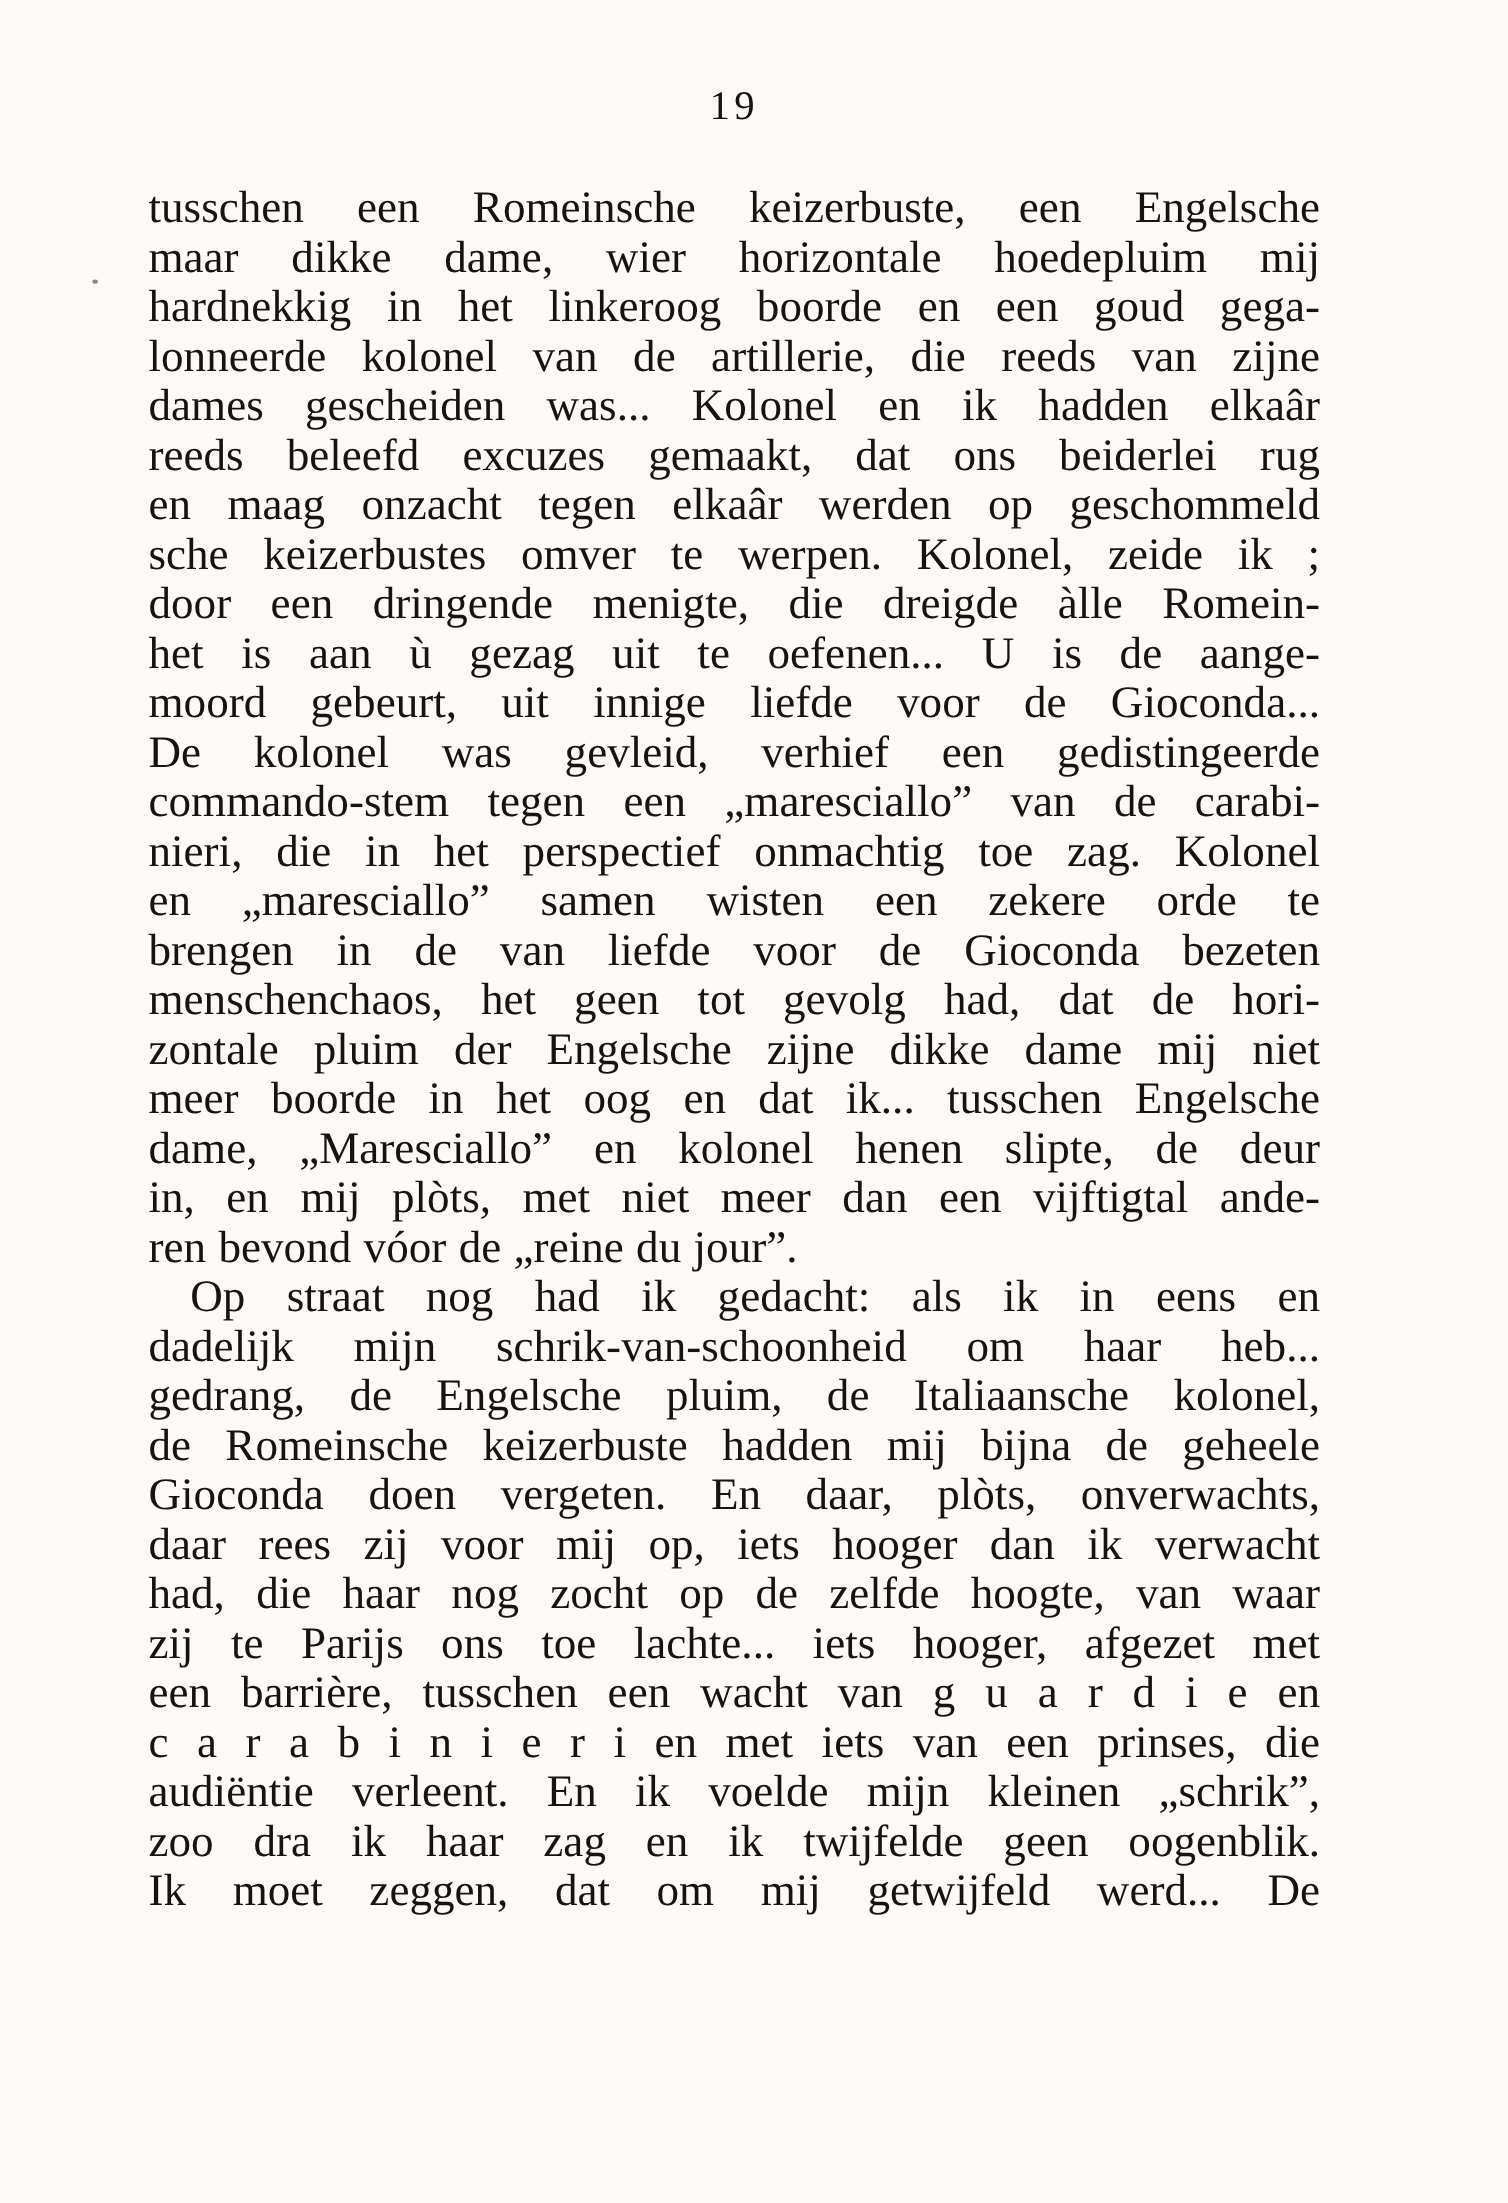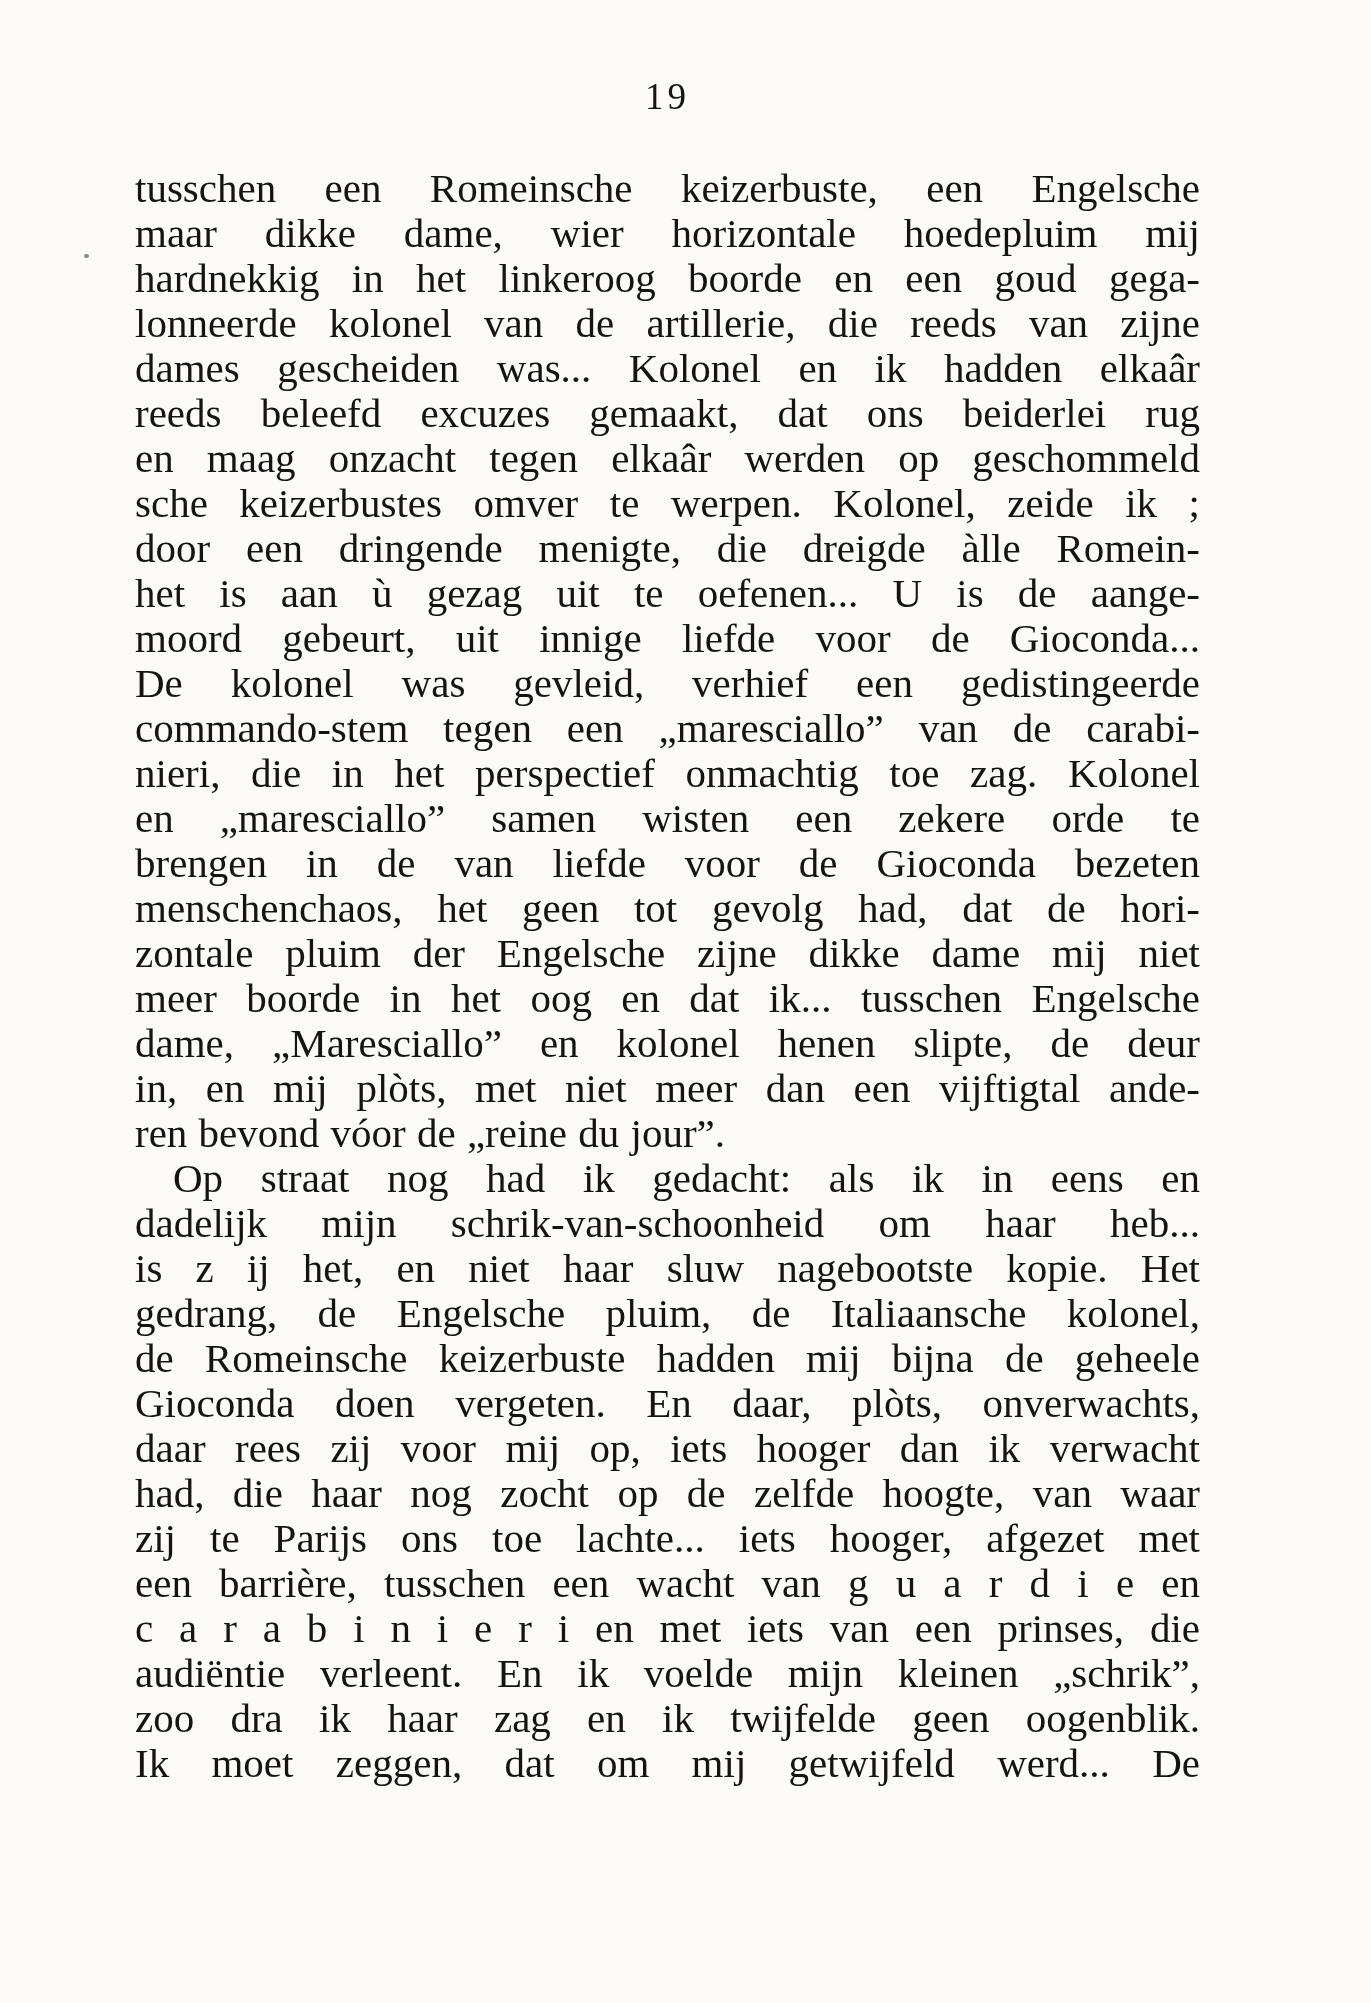--- a/index.html
+++ b/index.html
@@ -87,21 +87,20 @@
         <div class="line">menschenchaos, het geen tot gevolg had, dat de hori-</div>
         <div class="line">zontale pluim der Engelsche zijne dikke dame mij niet</div>
         <div class="line">meer boorde in het oog en dat ik... tusschen Engelsche</div>
         <div class="line">dame, „Maresciallo” en kolonel henen slipte, de deur</div>
         <div class="line">in, en mij plòts, met niet meer dan een vijftigtal ande-</div>
         <div class="line para-end">ren bevond vóor de „reine du jour”.</div>
       </div>
       <div class="paragraph">
         <div class="line indent">Op straat nog had ik gedacht: als ik in eens en</div>
         <div class="line">dadelijk mijn schrik-van-schoonheid om haar heb...</div>
-        <div class="line">is z ij het, en niet haar sluw nagebootste kopie. Het</div>
         <div class="line">gedrang, de Engelsche pluim, de Italiaansche kolonel,</div>
         <div class="line">de Romeinsche keizerbuste hadden mij bijna de geheele</div>
         <div class="line">Gioconda doen vergeten. En daar, plòts, onverwachts,</div>
         <div class="line">daar rees zij voor mij op, iets hooger dan ik verwacht</div>
         <div class="line">had, die haar nog zocht op de zelfde hoogte, van waar</div>
         <div class="line">zij te Parijs ons toe lachte... iets hooger, afgezet met</div>
         <div class="line">een barrière, tusschen een wacht van g u a r d i e en</div>
         <div class="line">c a r a b i n i e r i en met iets van een prinses, die</div>
         <div class="line">audiëntie verleent. En ik voelde mijn kleinen „schrik”,</div>
         <div class="line">zoo dra ik haar zag en ik twijfelde geen oogenblik.</div>

